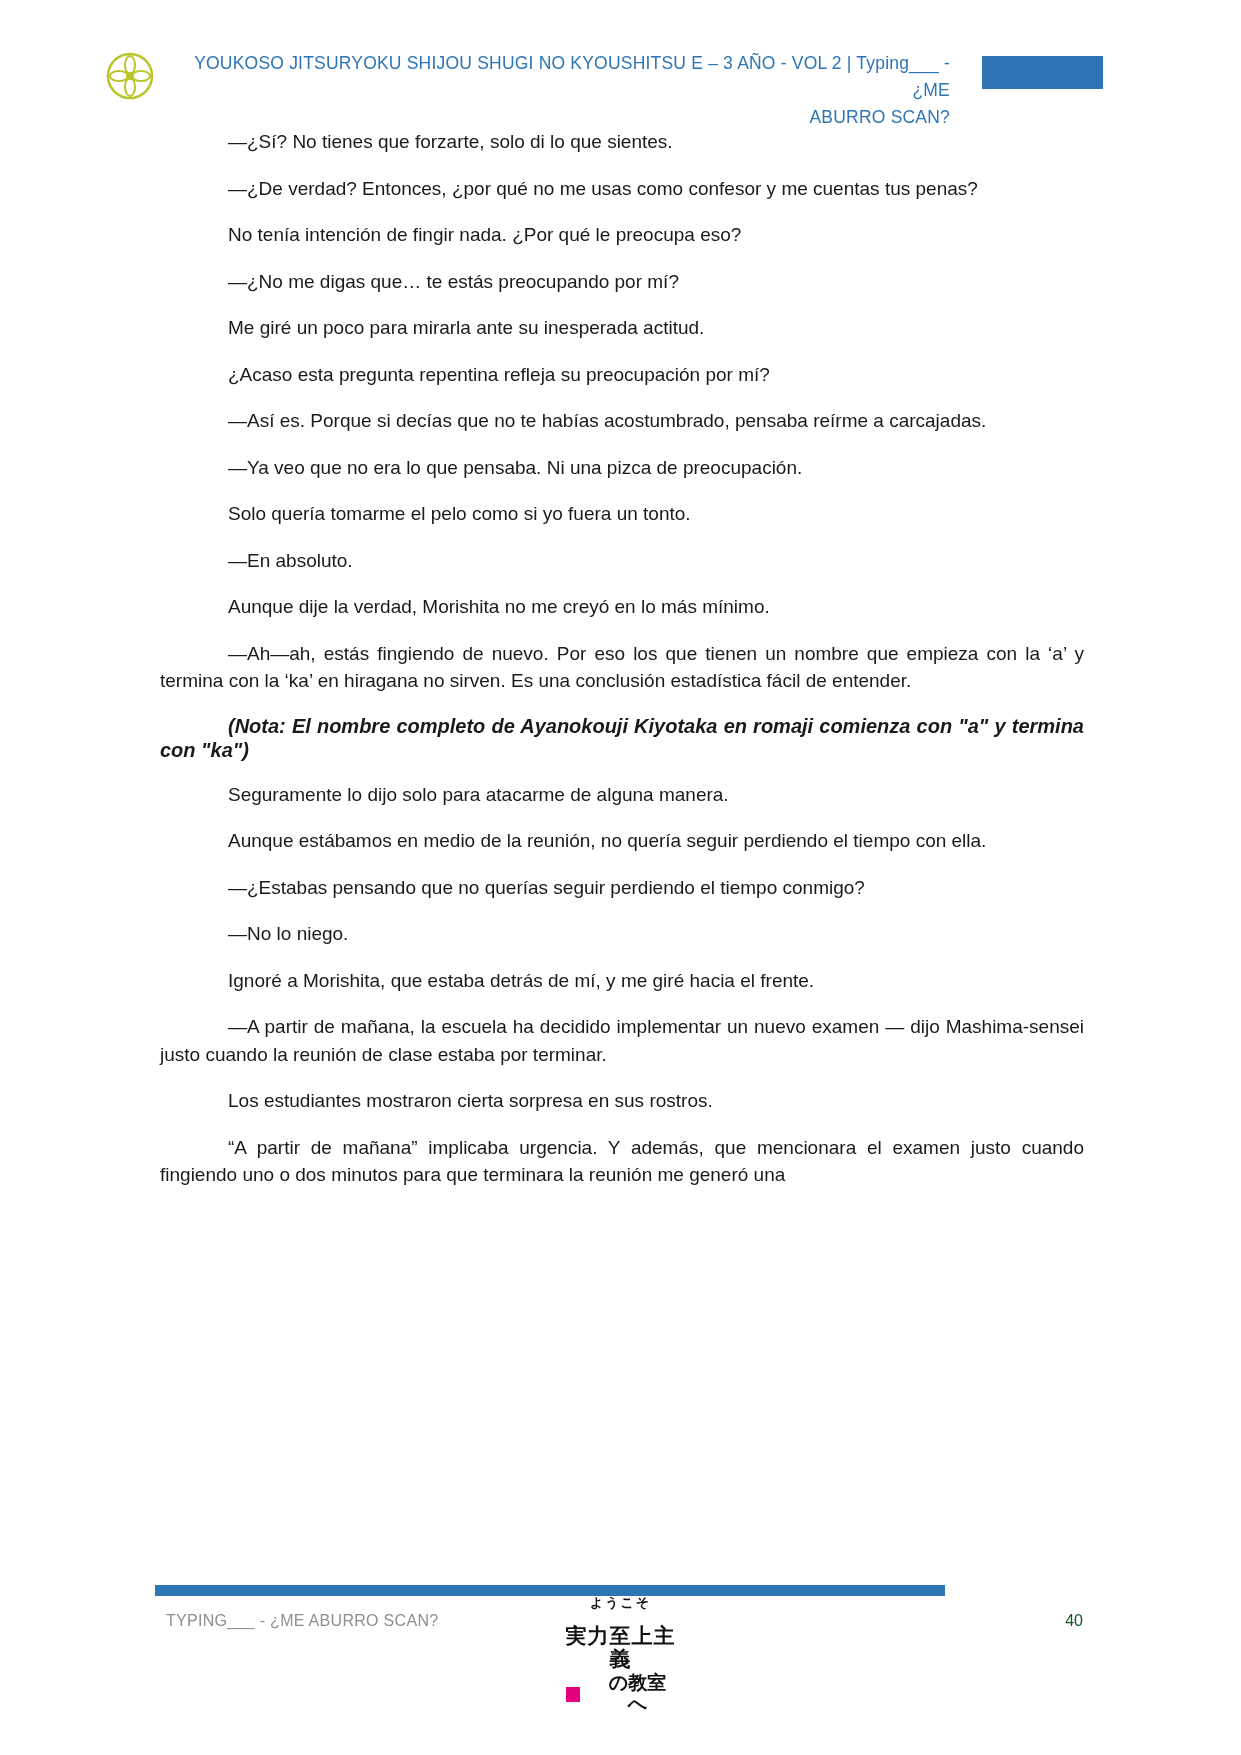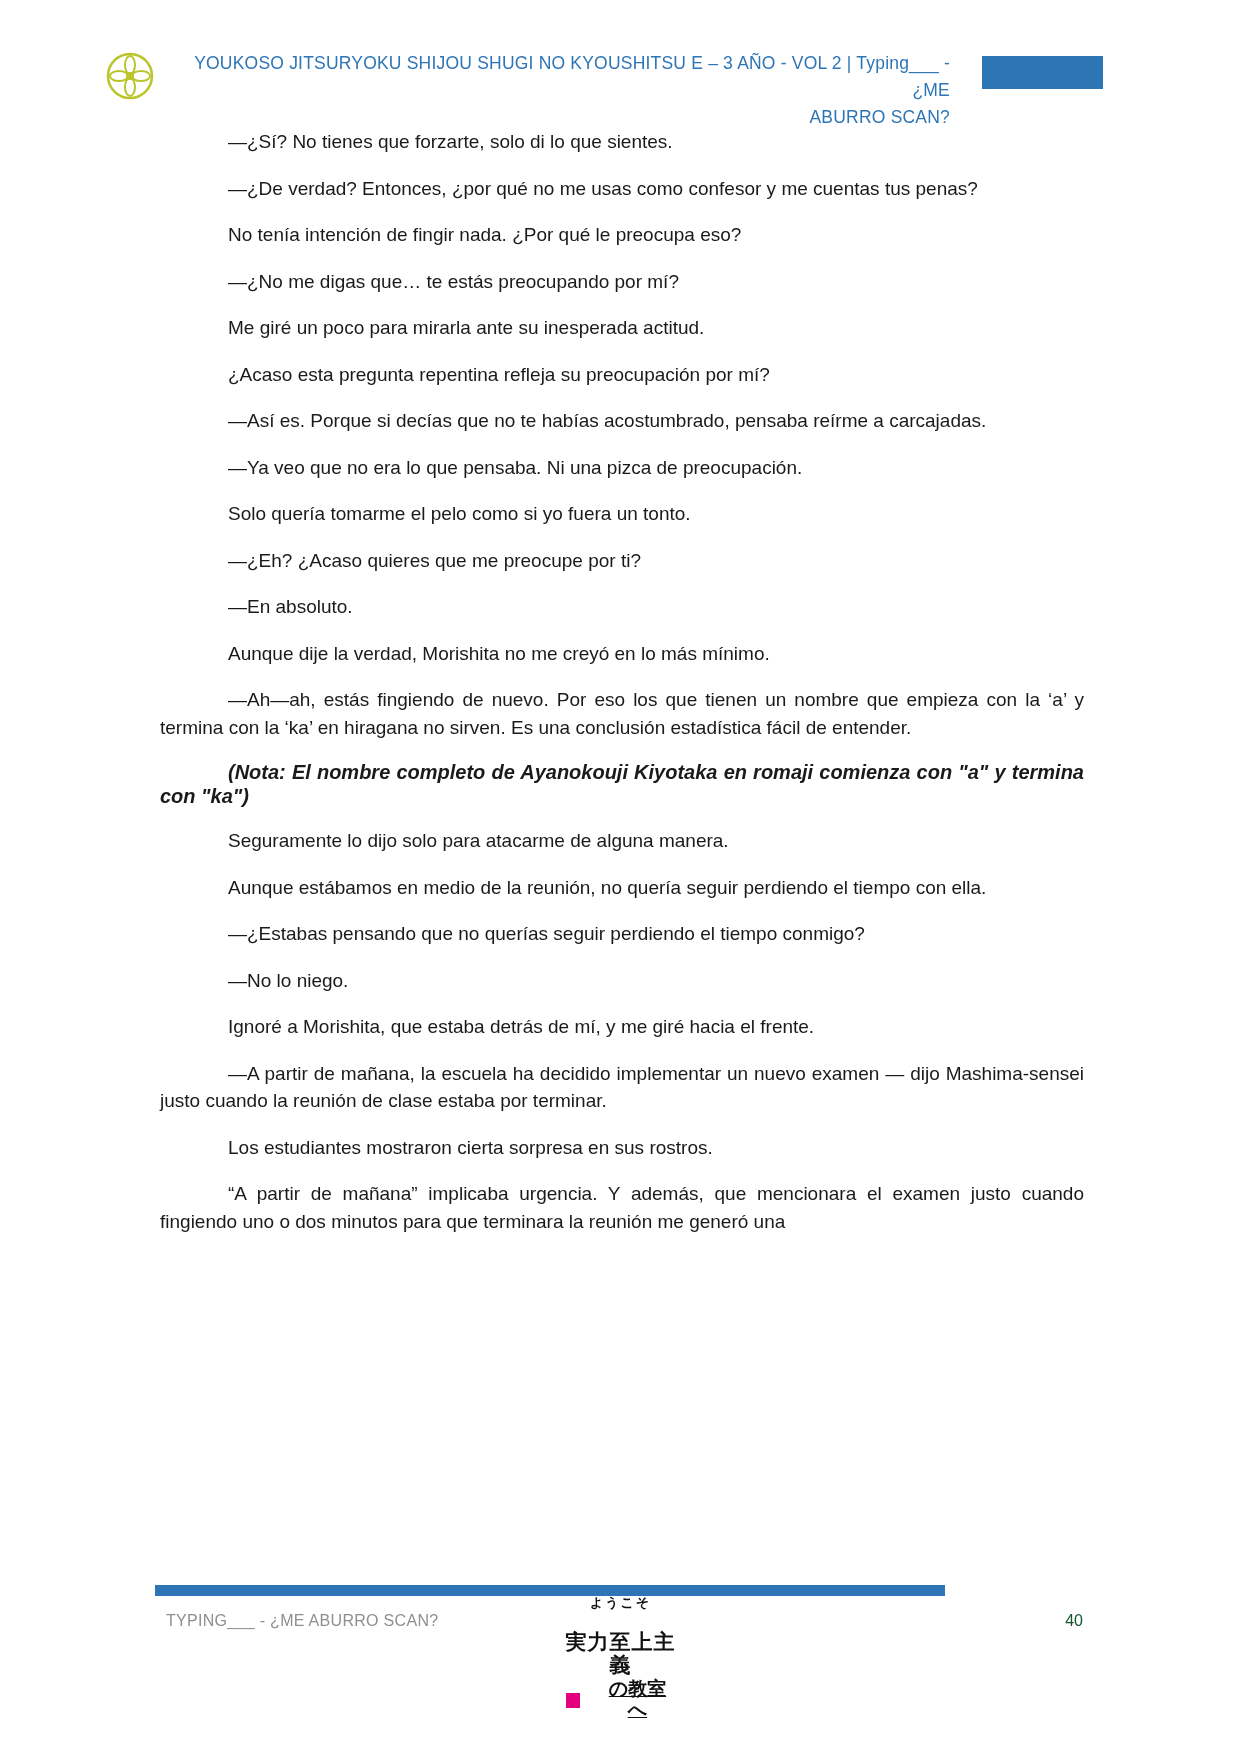--- a/index.html
+++ b/index.html
@@ -103,31 +103,30 @@
     display: block;
     font-size: 13px;
     font-weight: bold;
     letter-spacing: 2px;
   }
   .footer-logo .jp-big {
     display: block;
     font-size: 21px;
     font-weight: bold;
     letter-spacing: 1px;
-    margin-top: 20px;
+    margin-top: 14px;
   }
   .footer-logo .jp-bottom {
     display: flex;
     align-items: center;
     justify-content: center;
     gap: 19px;
     margin-top: 3px;
     font-size: 19px;
     font-weight: bold;
-    text-decoration: underline;
   }
   .pink-chip {
     display: inline-block;
     width: 15px;
     height: 15px;
     background: #e3007f;
   }
 </style>
 </head>
 <body>
@@ -155,21 +154,20 @@
   <div class="doc-body">
       <p class="para">—¿Sí? No tienes que forzarte, solo di lo que sientes.</p>
       <p class="para">—¿De verdad? Entonces, ¿por qué no me usas como confesor y me cuentas tus penas?</p>
       <p class="para">No tenía intención de fingir nada. ¿Por qué le preocupa eso?</p>
       <p class="para">—¿No me digas que… te estás preocupando por mí?</p>
       <p class="para">Me giré un poco para mirarla ante su inesperada actitud.</p>
       <p class="para">¿Acaso esta pregunta repentina refleja su preocupación por mí?</p>
       <p class="para">—Así es. Porque si decías que no te habías acostumbrado, pensaba reírme a carcajadas.</p>
       <p class="para">—Ya veo que no era lo que pensaba. Ni una pizca de preocupación.</p>
       <p class="para">Solo quería tomarme el pelo como si yo fuera un tonto.</p>
-      <p class="para">—¿Eh? ¿Acaso quieres que me preocupe por ti?</p>
       <p class="para">—En absoluto.</p>
       <p class="para">Aunque dije la verdad, Morishita no me creyó en lo más mínimo.</p>
       <p class="para">—Ah—ah, estás fingiendo de nuevo. Por eso los que tienen un nombre que empieza con la ‘a’ y termina con la ‘ka’ en hiragana no sirven. Es una conclusión estadística fácil de entender.</p>
       <p class="para note">(Nota: El nombre completo de Ayanokouji Kiyotaka en romaji comienza con "a" y termina con "ka")</p>
       <p class="para">Seguramente lo dijo solo para atacarme de alguna manera.</p>
       <p class="para">Aunque estábamos en medio de la reunión, no quería seguir perdiendo el tiempo con ella.</p>
       <p class="para">—¿Estabas pensando que no querías seguir perdiendo el tiempo conmigo?</p>
       <p class="para">—No lo niego.</p>
       <p class="para">Ignoré a Morishita, que estaba detrás de mí, y me giré hacia el frente.</p>
       <p class="para">—A partir de mañana, la escuela ha decidido implementar un nuevo examen — dijo Mashima-sensei justo cuando la reunión de clase estaba por terminar.</p>

